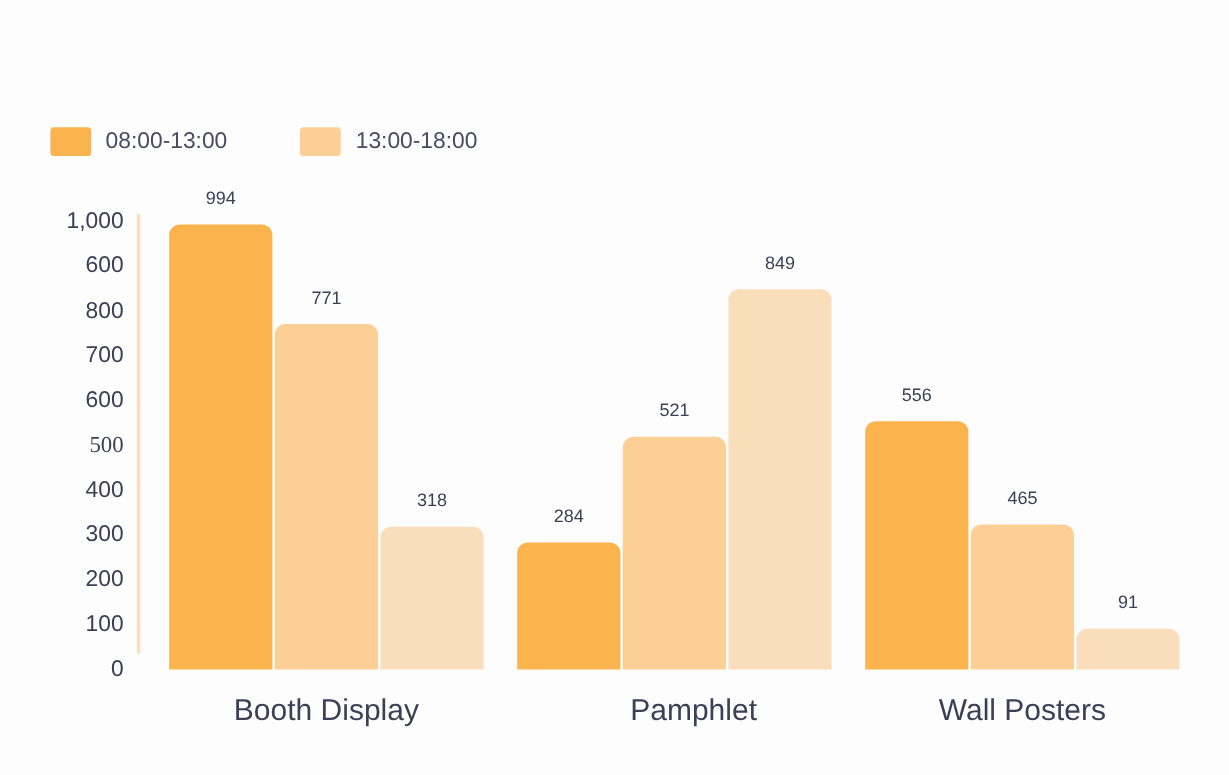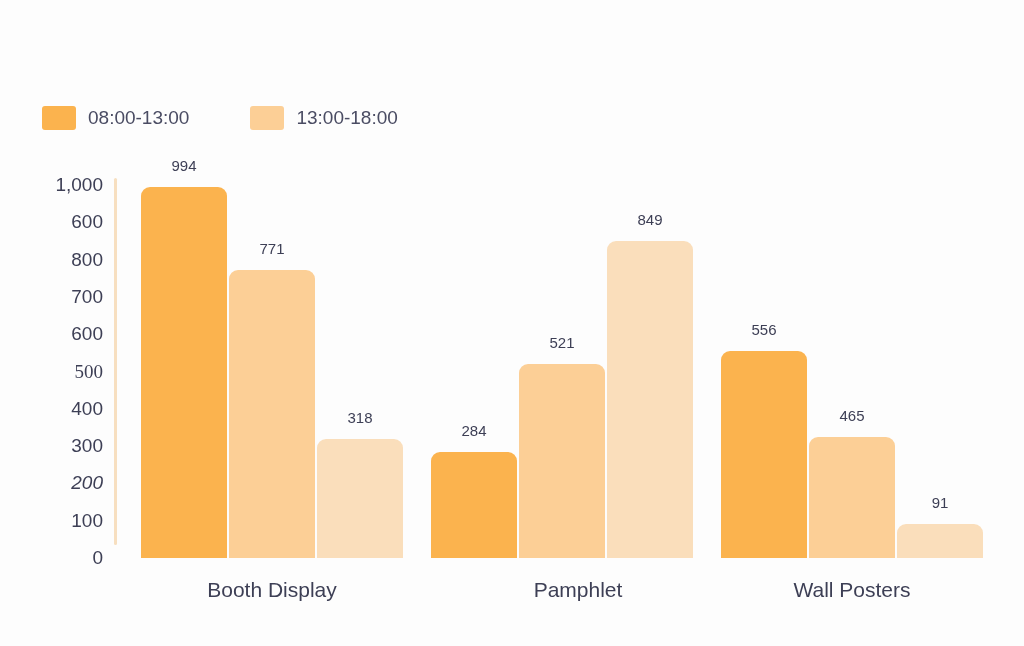--- a/index.html
+++ b/index.html
@@ -118,21 +118,21 @@
     color: #3D3F55;
     text-align: center;
     white-space: nowrap;
     transform: translateX(-50%);
   }
 
   
   .cat-label {
     position: absolute;
     top: 418px;
-    font-size: 21px;
+    font-size: 25px;
     color: #3D3F55;
     white-space: nowrap;
     transform: translateX(-50%);
   }
 </style>
 </head>
 <body>
 
 <div id="chart-root">
 
@@ -152,21 +152,21 @@
 
     <div class="y-axis-labels" id="y-axis-labels">
         <div class="y-tick" style="top: 25px;">1,000</div>
         <div class="y-tick" style="top: 62.3px;">600</div>
         <div class="y-tick" style="top: 99.6px;">800</div>
         <div class="y-tick" style="top: 136.9px;">700</div>
         <div class="y-tick" style="top: 174.2px;">600</div>
         <div class="y-tick" style="top: 211.5px; font-family: Liberation Serif, serif;">500</div>
         <div class="y-tick" style="top: 248.8px;">400</div>
         <div class="y-tick" style="top: 286.1px;">300</div>
-        <div class="y-tick" style="top: 323.4px; font-style: italic;">200</div>
+        <div class="y-tick" style="top: 323.4px;">200</div>
         <div class="y-tick" style="top: 360.7px;">100</div>
         <div class="y-tick" style="top: 398px;">0</div>
       </div>
 
     <div class="axis-line-y"></div>
 
     <div class="bars-layer" id="bars-layer">
         <div class="bar" style="left: 130px; width: 86px; height: 370.762px; background: rgb(251, 179, 78);"></div>
         <div class="bar-value" style="left: 173px; top: -2.762px;">994</div>
         <div class="bar" style="left: 218px; width: 86px; height: 287.583px; background: rgb(252, 207, 150);"></div>

